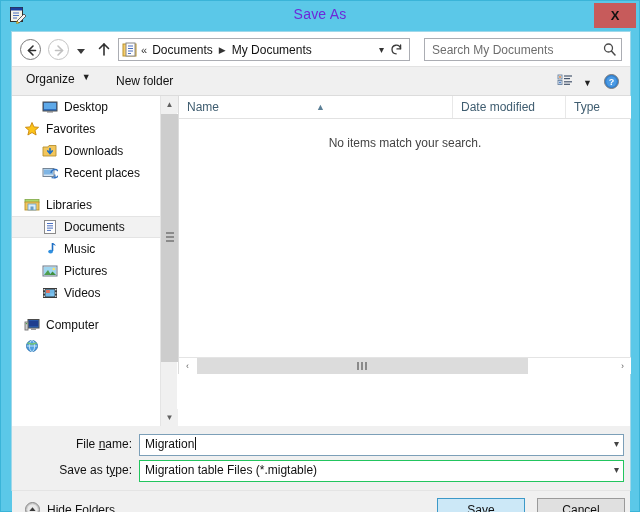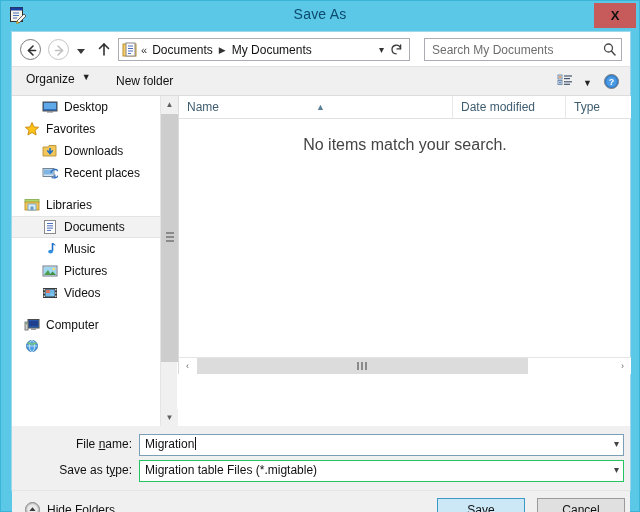--- a/index.html
+++ b/index.html
@@ -31,21 +31,21 @@
     position: absolute;
     left: 8px; top: 5px;
     width: 18px; height: 18px;
   }
   .title-text {
     position: absolute;
     left: 0; top: 5px;
     width: 638px;
     text-align: center;
     font-size: 14px;
-    color: #0c4a6e;
+    color: #6d28d9;
     letter-spacing: 0.2px;
   }
   .close-btn {
     position: absolute;
     right: 3px; top: 2px;
     width: 42px; height: 25px;
     background: #c75b5b;
     border: none;
     color: #111;
     font-size: 13px;
@@ -293,21 +293,21 @@
   .sortmark {
     position: absolute;
     left: 137px; top: 0px;
     font-size: 9px; color: #5b7f96;
   }
   .emptymsg {
     position: absolute;
     left: 0; top: 40px;
     width: 452px;
     text-align: center;
-    font-size: 16px;
+    font-size: 12px;
     color: #444;
   }
   .hscroll {
     position: absolute;
     left: 0; bottom: 0;
     width: 452px; height: 17px;
     background: #ffffff;
     border-top: 1px solid #e4e4e4;
   }
   .hbtn {

